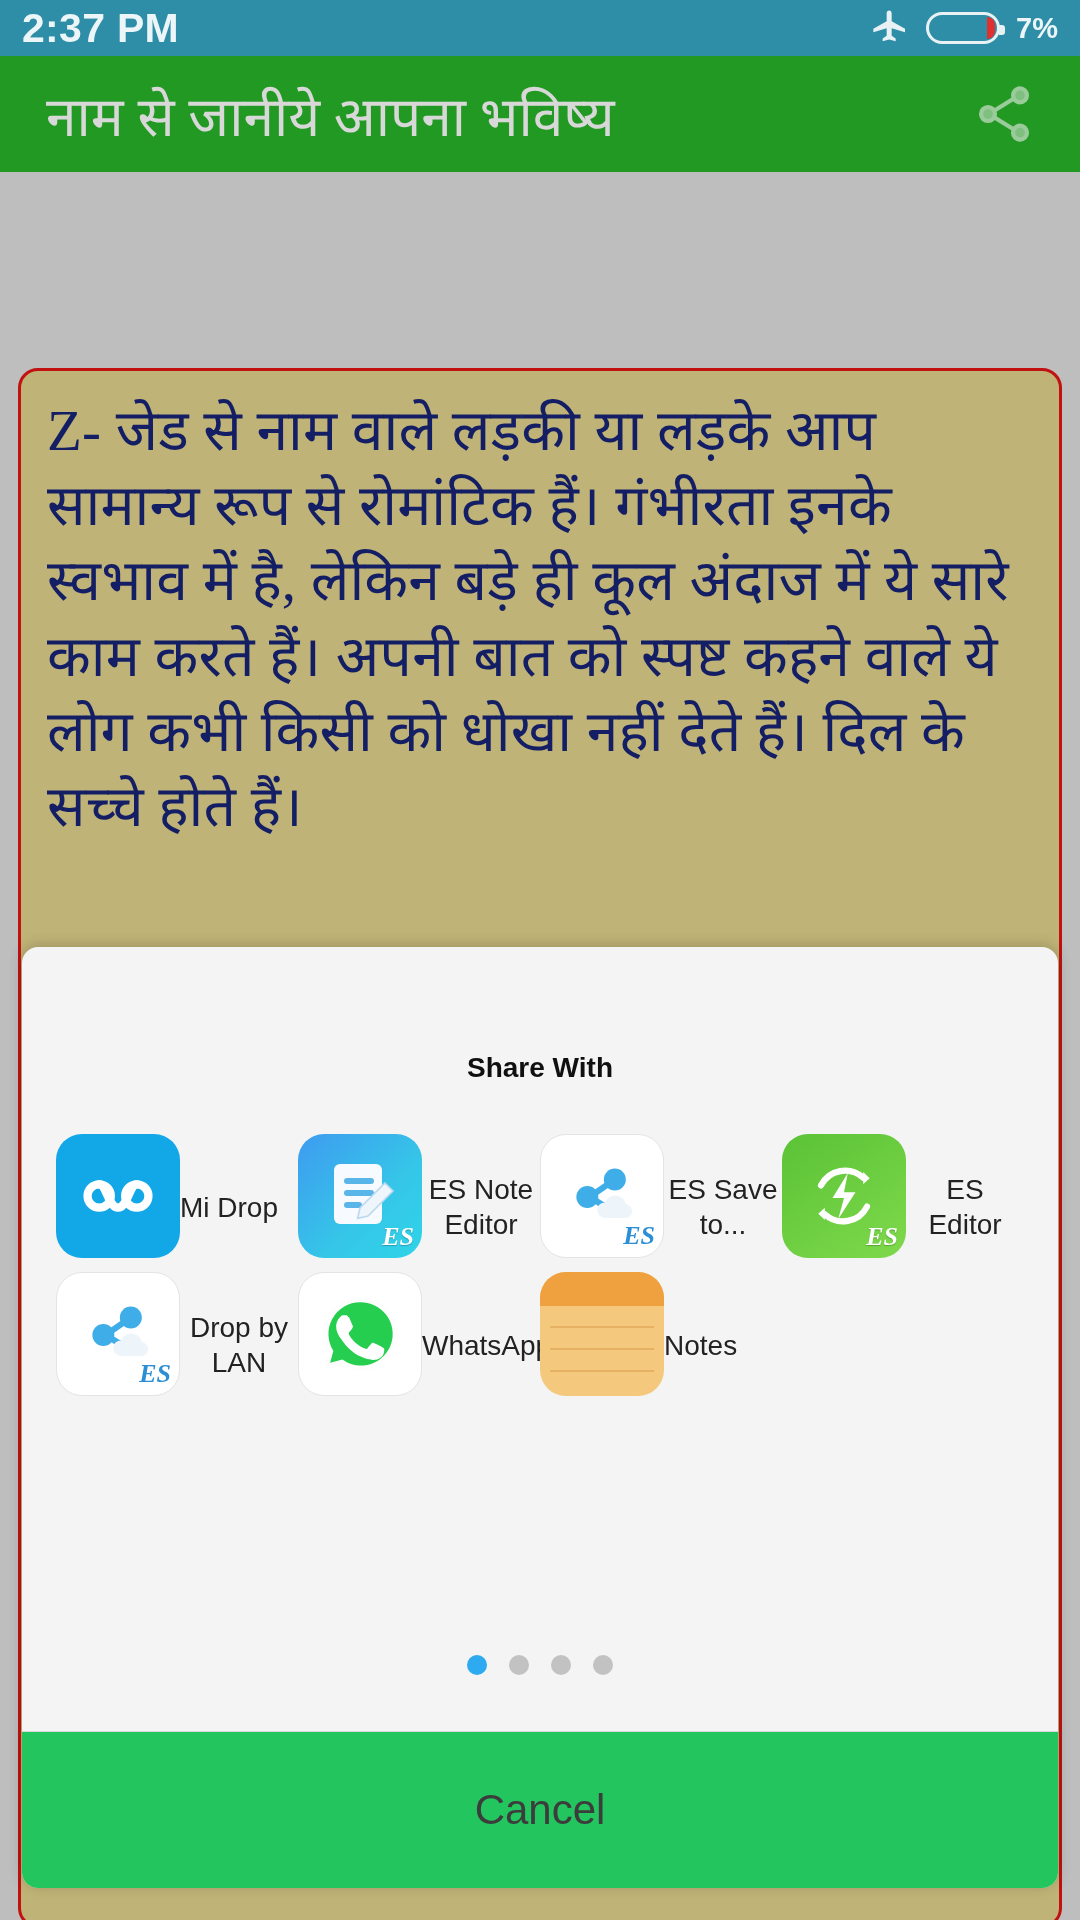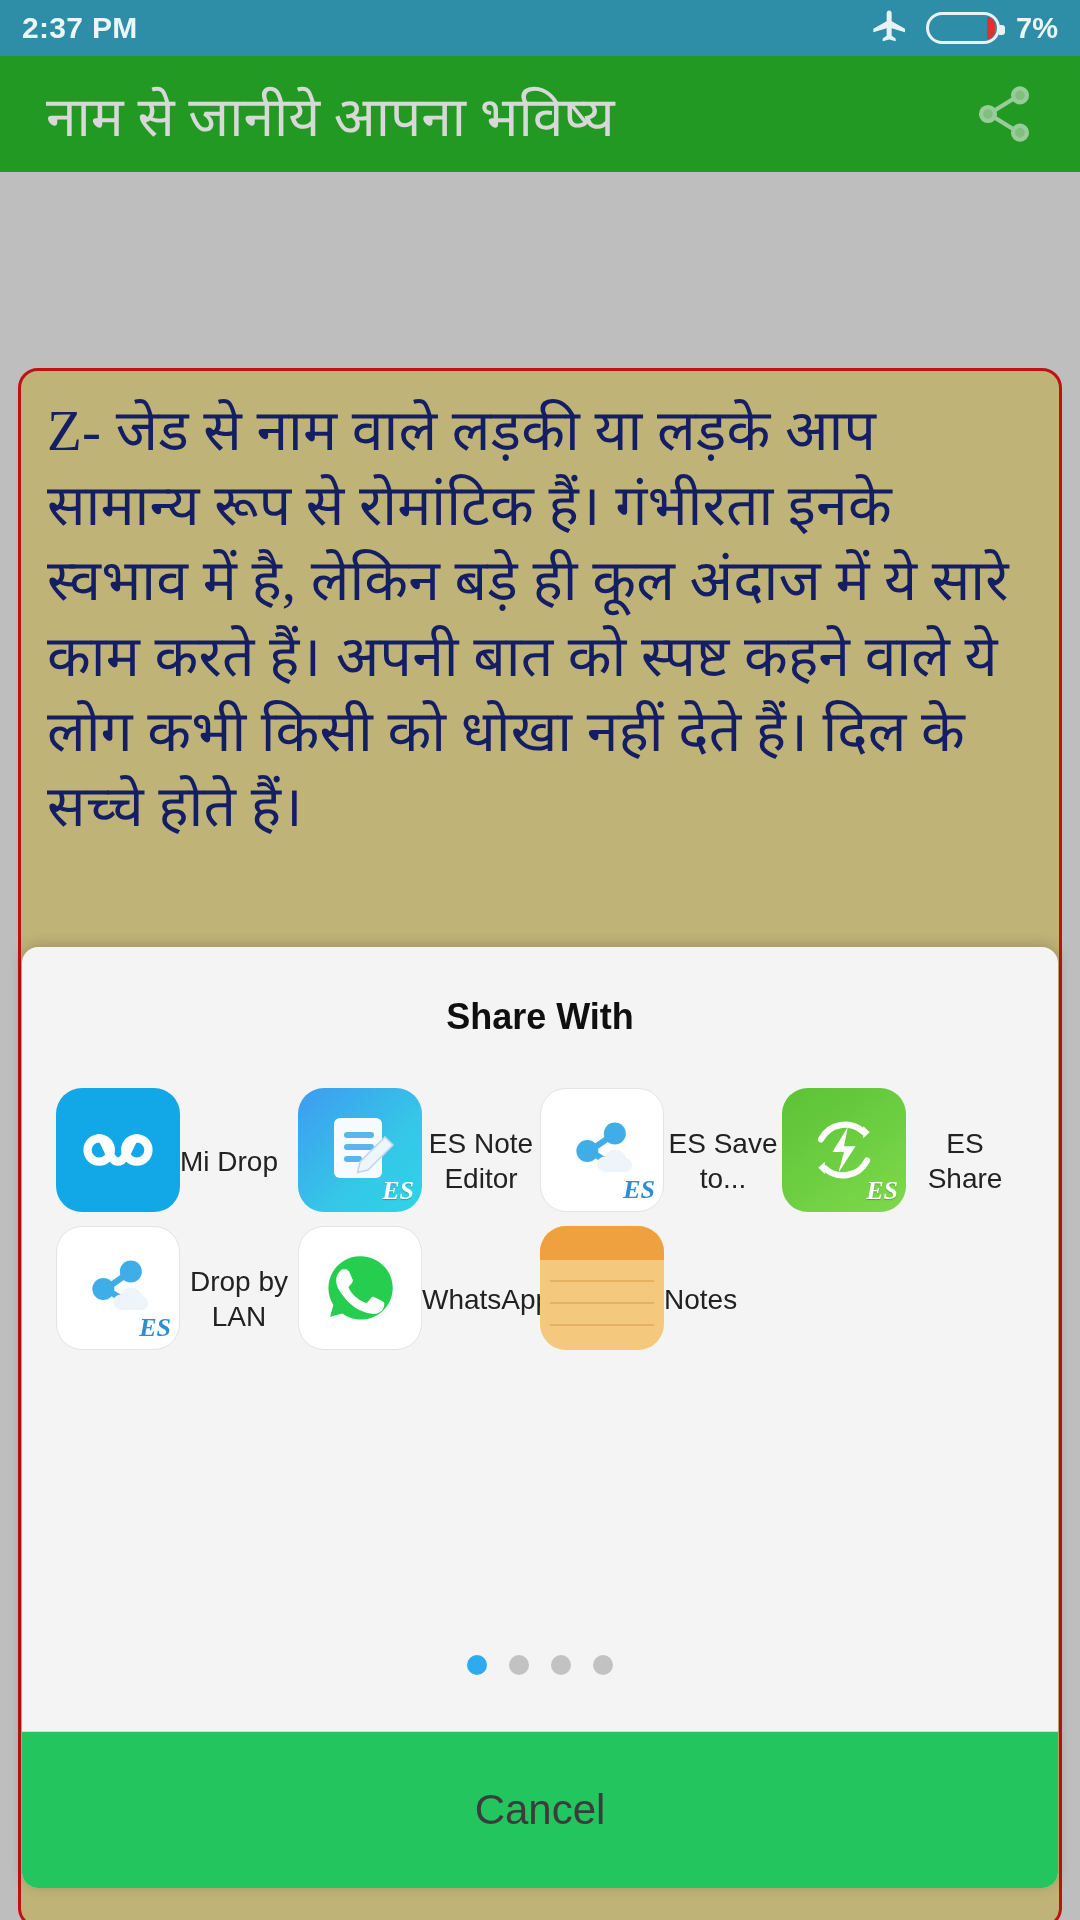--- a/index.html
+++ b/index.html
@@ -19,21 +19,21 @@
   
   #status-bar {
     position: absolute; top: 0; left: 0;
     width: 1080px; height: 56px;
     background: #2E8EA8;
     display: flex; align-items: center;
     padding: 0 22px;
   }
   #status-time {
     color: #ECF6F8;
-    font-size: 30px;
+    font-size: 41px;
     font-weight: bold;
     letter-spacing: 0.3px;
   }
   #status-right {
     margin-left: auto;
     display: flex; align-items: center; gap: 16px;
   }
   .airplane-icon { display: block; }
   .battery {
     position: relative;
@@ -112,24 +112,24 @@
     left: 22px; top: 947px;
     width: 1036px; height: 941px;
     background: #F4F4F4;
     border-radius: 16px;
     box-shadow: 0 -2px 14px rgba(0,0,0,0.18);
     display: flex; flex-direction: column;
     overflow: hidden;
   }
   #sheet-title {
     text-align: center;
-    font-size: 36px;
+    font-size: 28px;
     font-weight: bold;
     color: #101010;
-    padding-top: 49px;
+    padding-top: 105px;
   }
   #app-grid {
     padding: 50px 34px 0 34px;
   }
   .app-row {
     display: flex;
     margin-bottom: 14px;
   }
   .app-cell {
     width: 25%;
@@ -297,21 +297,21 @@
               <g fill="none" stroke="#FFFFFF" stroke-width="3.2" stroke-linecap="round">
                 <path d="M12 18.5A14 14 0 0 1 34 14.5"></path>
                 <path d="M36 29.5A14 14 0 0 1 14 33.5"></path>
               </g>
               <path d="M34 11.5l3.4 3.2-3.4 3.2z" fill="#FFFFFF"></path>
               <path d="M14 36.5l-3.4-3.2 3.4-3.2z" fill="#FFFFFF"></path>
               <path d="M26 12l-8 13h6l-3 11 9-14h-6z" fill="#FFFFFF"></path>
             </svg>
             <span class="es-badge">ES</span>
           </div>
-          <div class="app-label">ES Share</div>
+          <div class="app-label">ES Editor</div>
         </div>
 
       </div>
 
       <div class="app-row">
 
         <div class="app-cell">
           <div class="app-icon ic-white">
             <svg width="88" height="88" viewBox="0 0 48 48">
               <g stroke="#3FAEE8" stroke-width="3.4" stroke-linecap="round">

